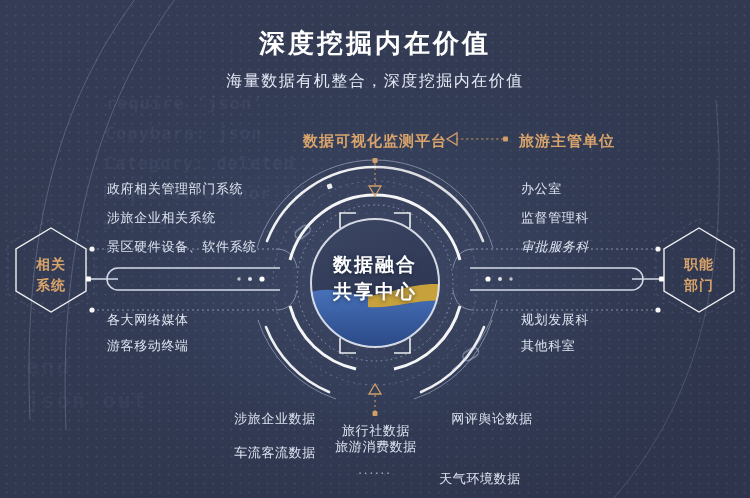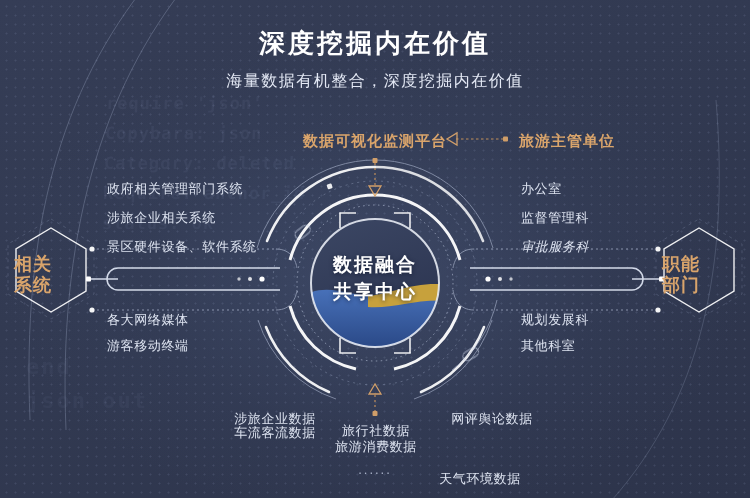--- a/index.html
+++ b/index.html
@@ -114,21 +114,22 @@
     top: 462px;
     text-align: center;
     font-size: 13px;
     letter-spacing: 2px;
     color: #aab3c9;
   }
 
   .hex-label {
     position: absolute;
     width: 74px;
-    font-size: 18px;
+    text-align: center;
+    font-size: 14px;
     font-weight: bold;
     line-height: 21px;
     letter-spacing: 1px;
     color: #d9a46b;
     white-space: pre-line;
   }
   #hex-label-left  { left: 14px;  top: 254px; }
   #hex-label-right { left: 662px; top: 254px; }
 
   .hub-text {
@@ -337,21 +338,21 @@
 
   <div class="side-item" style="left:521px; top:180px;">办公室</div>
   <div class="side-item" style="left:521px; top:209px;">监督管理科</div>
   <div class="side-item" style="left:521px; top:238px;font-style:italic;">审批服务科</div>
   <div class="side-item" style="left:521px; top:311px;">规划发展科</div>
   <div class="side-item" style="left:521px; top:337px;">其他科室</div>
 
   <div class="bottom-item" style="left:225px; top:410px; width:100px;">涉旅企业数据</div>
   <div class="bottom-item" style="left:330px; top:410px; width:92px;margin-top:12px;">旅行社数据</div>
   <div class="bottom-item" style="left:442px; top:410px; width:100px;text-align:center;">网评舆论数据</div>
-  <div class="bottom-item" style="left:225px; top:424px; width:100px;">车流客流数据</div>
+  <div class="bottom-item" style="left:225px; top:444px; width:100px;">车流客流数据</div>
   <div class="bottom-item" style="left:330px; top:438px; width:92px;">旅游消费数据</div>
   <div class="bottom-item" style="left:430px; top:438px; width:100px;margin-top:32px;">天气环境数据</div>
   <div class="ellipsis-item">......</div>
 
   <div class="hex-label" id="hex-label-left">相关
 系统</div>
   <div class="hex-label" id="hex-label-right">职能
 部门</div>
 
   <div class="hub-text">数据融合

